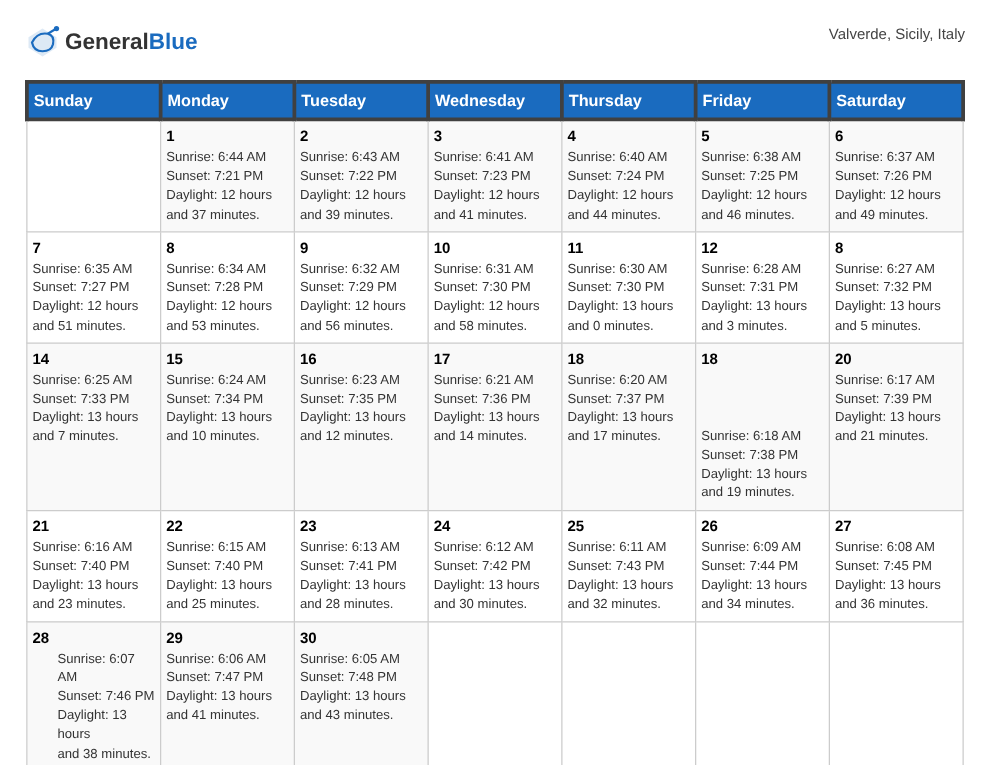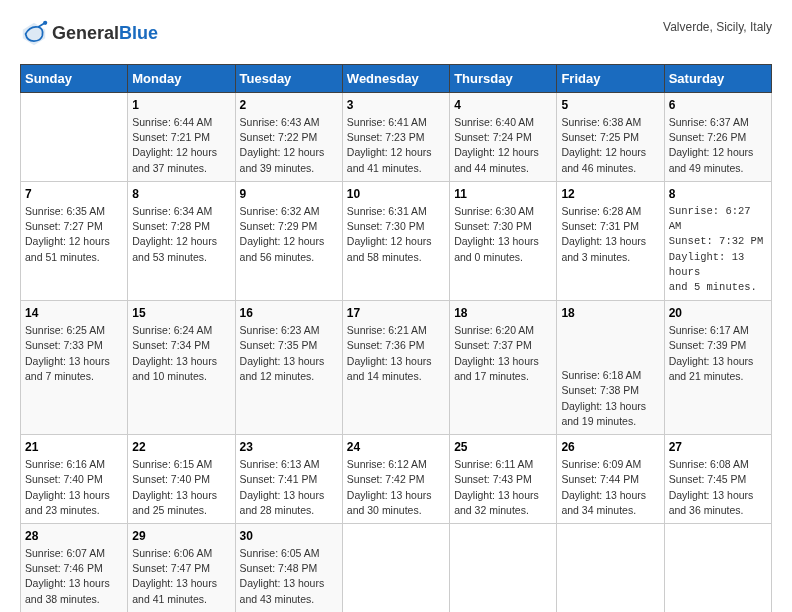--- a/index.html
+++ b/index.html
@@ -51,21 +51,21 @@
       border-collapse: collapse;
       font-size: 11px;
     }
     thead tr th {
       background-color: #1a6bbf;
       color: #fff;
       padding: 6px 4px;
       text-align: left;
       font-size: 13px;
       font-weight: bold;
-      border: 1px solid #404040;
+      border: 3px solid #404040;
     }
     tbody tr td {
       vertical-align: top;
       padding: 5px 4px;
       border: 1px solid #ccc;
       min-height: 80px;
       width: calc(100% / 7);
     }
     tbody tr {
       background: #fff;
@@ -205,21 +205,21 @@
         </td>
         <td>
           <span class="day-num">12</span>
           <div class="day-info" style="white-space: pre-line;">Sunrise: 6:28 AM
 Sunset: 7:31 PM
 Daylight: 13 hours
 and 3 minutes.</div>
         </td>
         <td>
           <span class="day-num">8</span>
-          <div class="day-info" style="white-space: pre-line; font-family: Liberation Mono, monospace;">Sunrise: 6:27 AM
+          <div class="day-info" style="white-space: pre-line;">Sunrise: 6:27 AM
 Sunset: 7:32 PM
 Daylight: 13 hours
 and 5 minutes.</div>
         </td>
       </tr>
       <tr>
         <td>
           <span class="day-num">14</span>
           <div class="day-info" style="white-space: pre-line;">Sunrise: 6:25 AM
 Sunset: 7:33 PM
@@ -316,21 +316,21 @@
           <span class="day-num">27</span>
           <div class="day-info" style="white-space: pre-line;">Sunrise: 6:08 AM
 Sunset: 7:45 PM
 Daylight: 13 hours
 and 36 minutes.</div>
         </td>
       </tr>
       <tr>
         <td>
           <span class="day-num">28</span>
-          <div class="day-info" style="white-space: pre-line;">Sunrise: 6:07 AM
+          <div class="day-info" style="white-space: pre-line; margin-left: 20px;">Sunrise: 6:07 AM
 Sunset: 7:46 PM
 Daylight: 13 hours
 and 38 minutes.</div>
         </td>
         <td>
           <span class="day-num">29</span>
           <div class="day-info" style="white-space: pre-line;">Sunrise: 6:06 AM
 Sunset: 7:47 PM
 Daylight: 13 hours
 and 41 minutes.</div>

